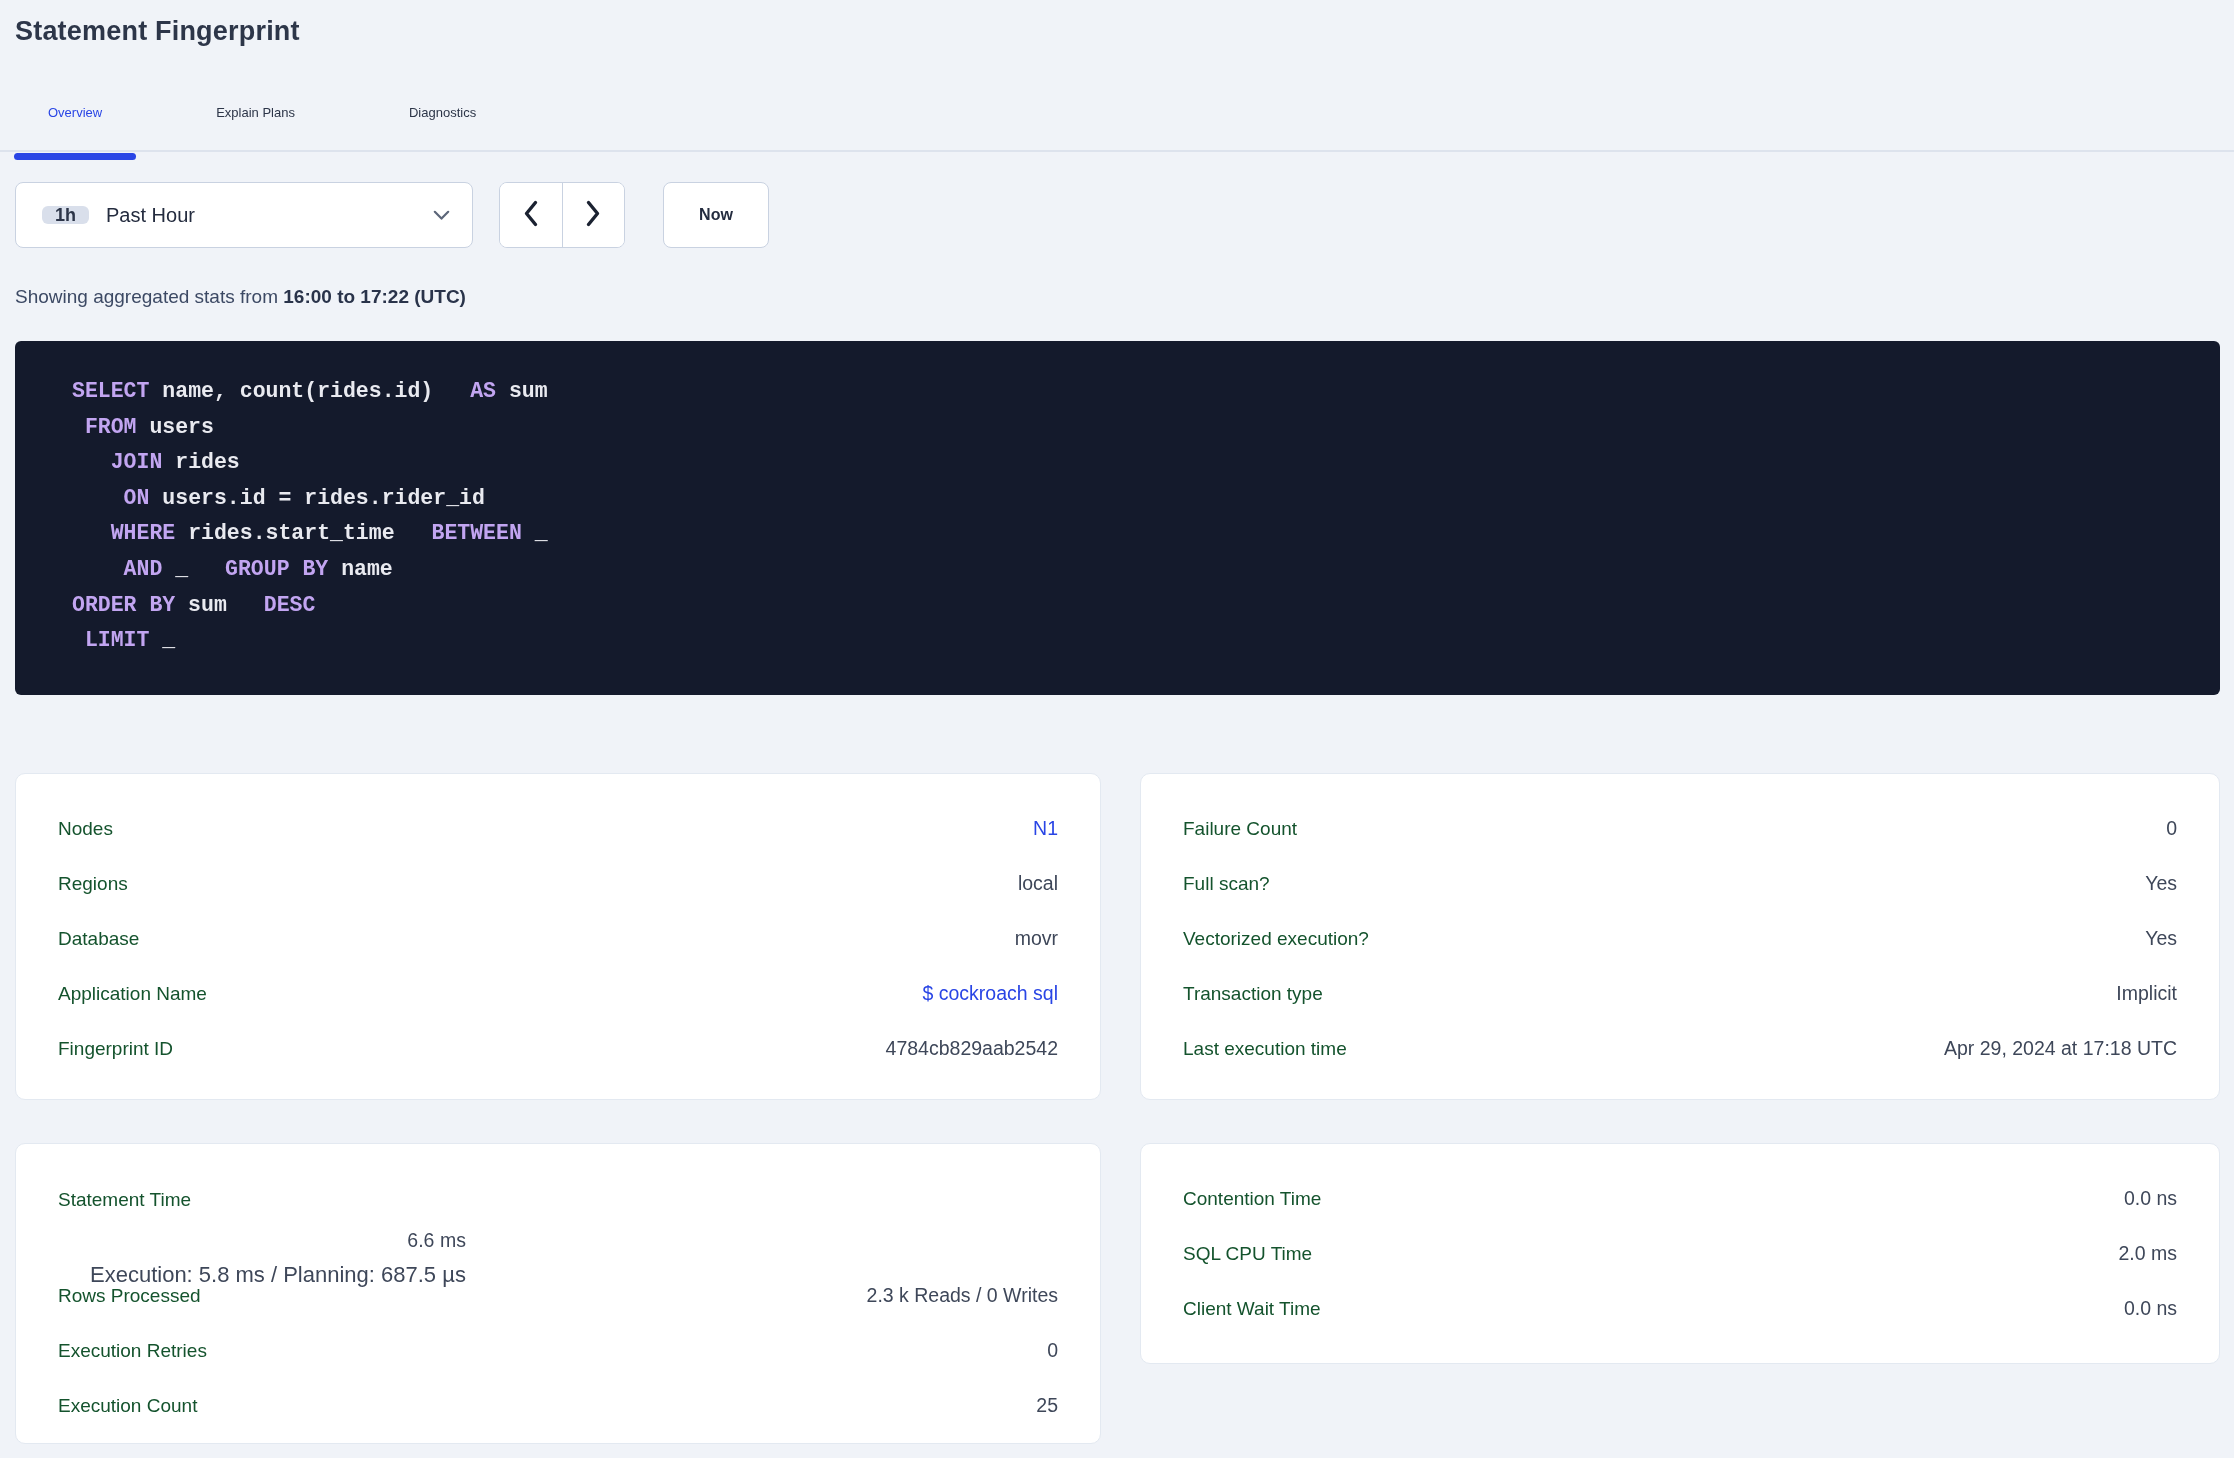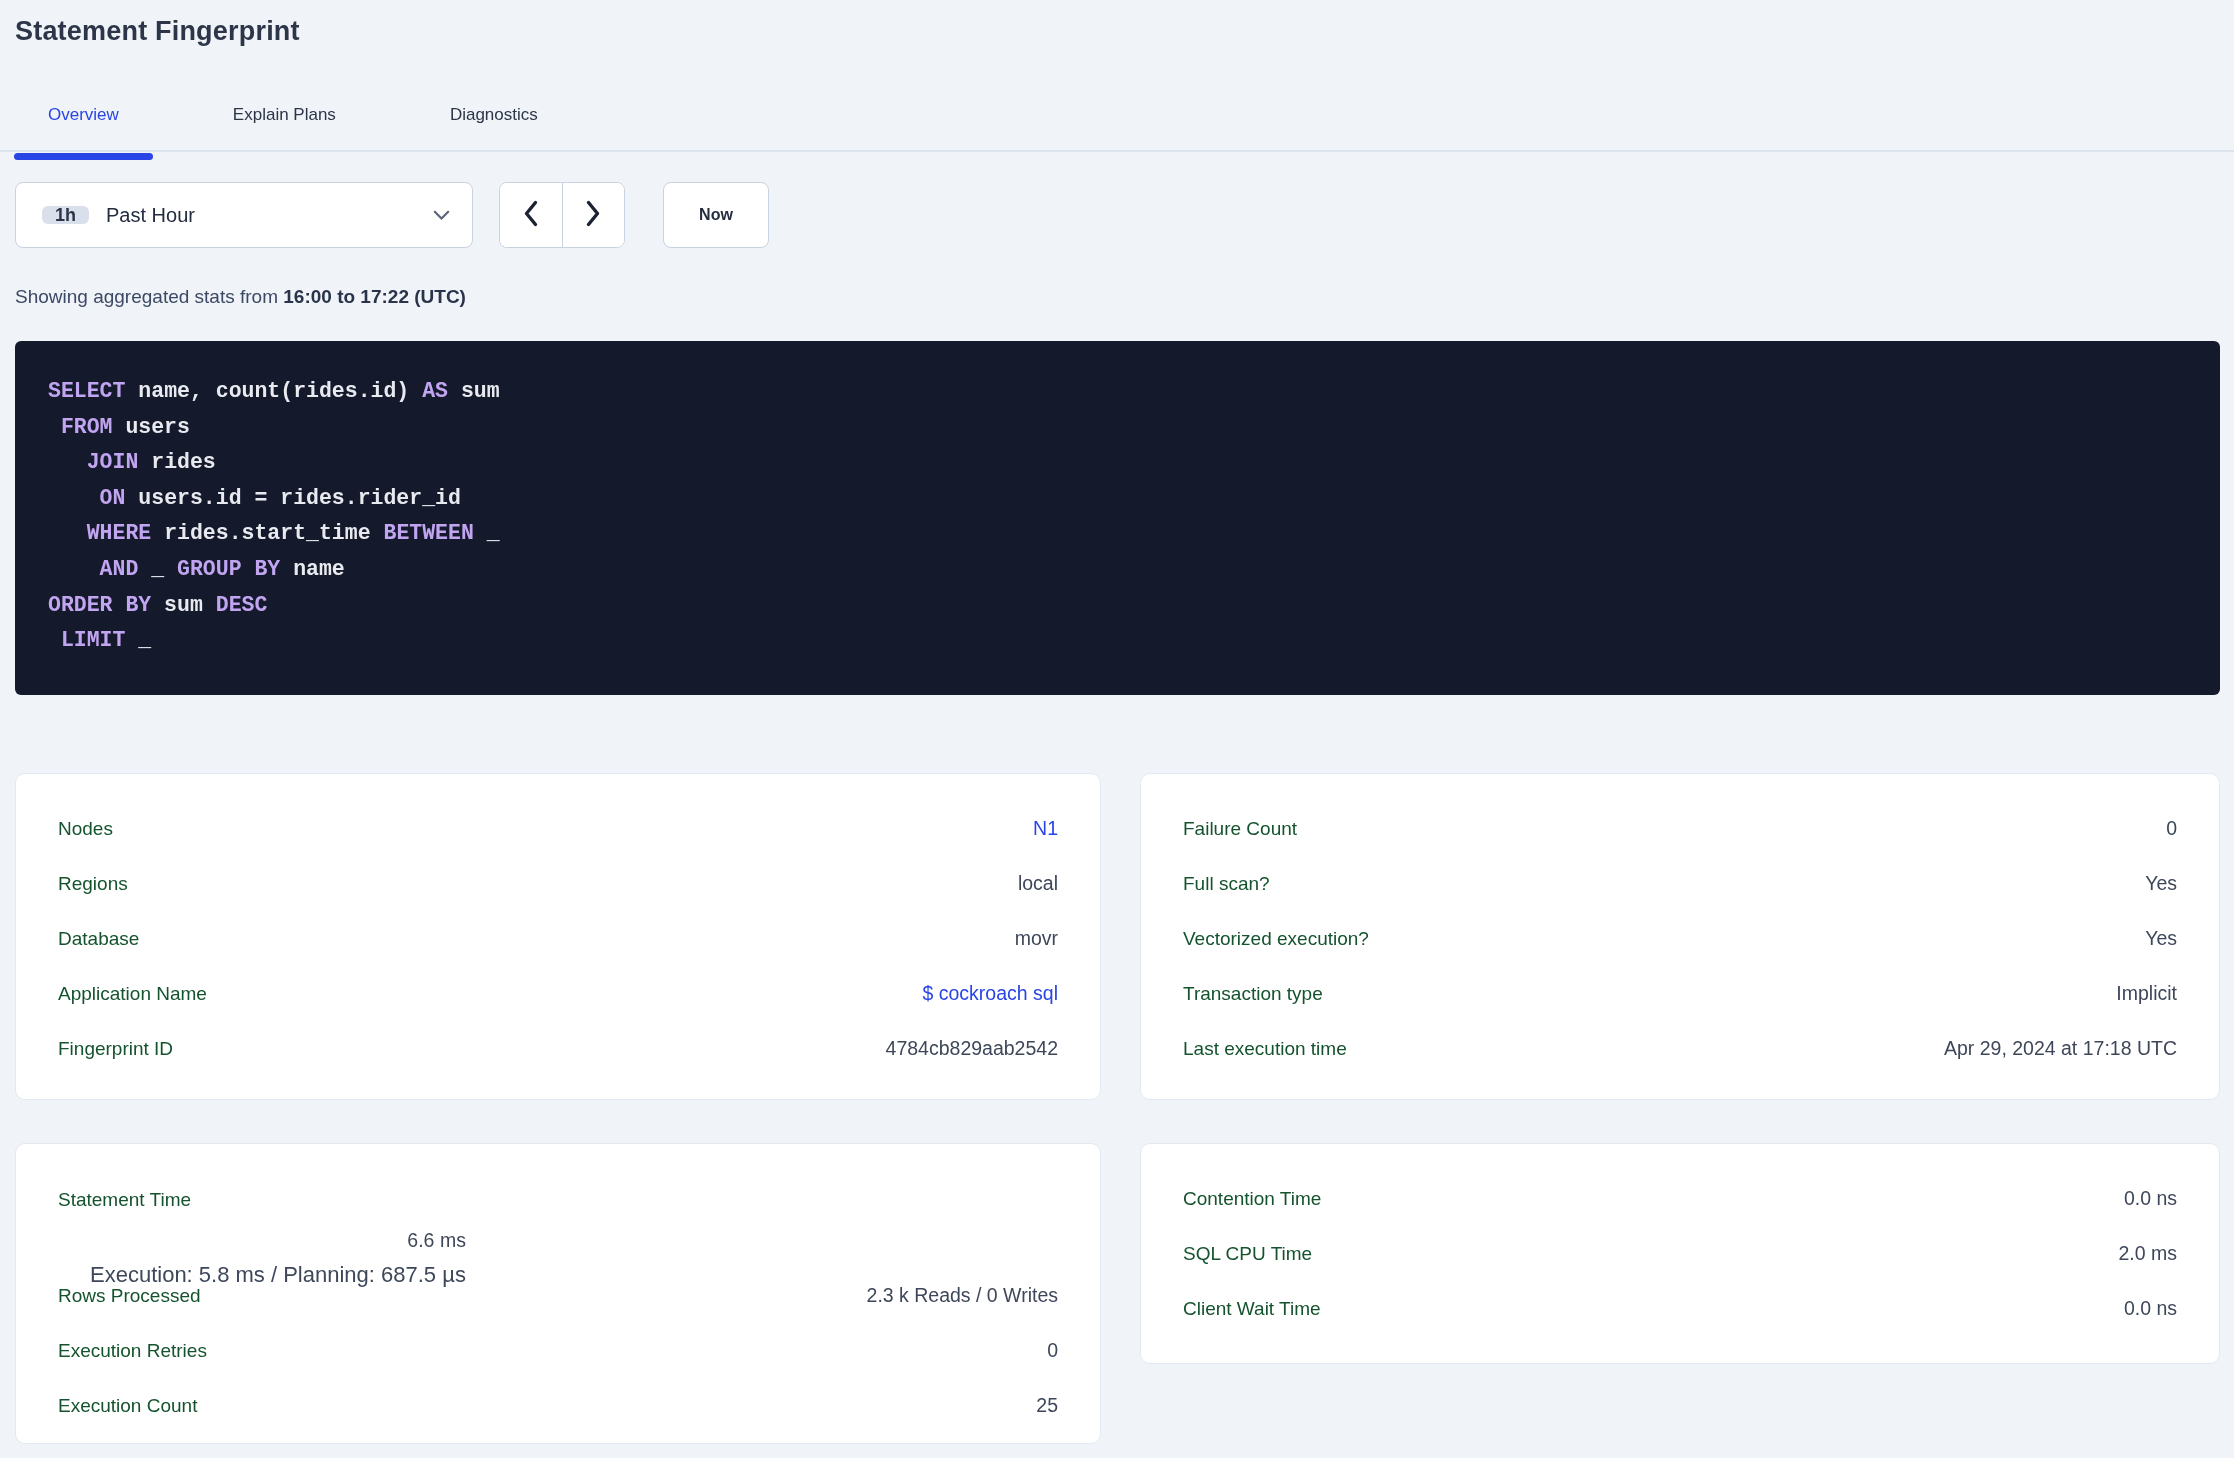--- a/index.html
+++ b/index.html
@@ -19,21 +19,21 @@
   
   .tabbar{
     position:absolute;left:0;right:0;top:97px;height:55px;
     border-bottom:2px solid #dde3ed;
     display:flex;align-items:flex-start;
     padding-left:14px;box-sizing:border-box;
   }
   .tab{
     position:relative;height:100%;
     padding:8px 34px 0 34px;margin-right:46px;
-    font-size:17px;color:#2c3548;cursor:pointer;
+    font-size:13px;color:#2c3548;cursor:pointer;
     display:flex;align-items:flex-start;justify-content:center;
   }
   .tab.active{color:#2945e5;}
   .tab.active::after{
     content:"";position:absolute;left:0;right:0;bottom:-2px;height:7px;
     background:#2945e5;border-radius:4px;
   }
   
   .controls{position:absolute;left:15px;top:182px;height:66px;display:flex;}
   .range-select{
@@ -70,21 +70,21 @@
   
   .sql-box{
     position:absolute;left:15px;top:341px;width:2205px;height:354px;box-sizing:border-box;
     background:#141a2c;border-radius:6px;
     padding:33px 20px 0 33px;
     font-family:"Liberation Mono","DejaVu Sans Mono",monospace;
     font-size:21.5px;font-weight:700;line-height:35.6px;
     color:#e9eaf0;white-space:pre;
   }
   .sql-line{height:35.6px;}
-  .kw{color:#c2a5f1;}
+  .kw{color:#c2a5f1;margin-left:24px;}
   
   .card{
     position:absolute;background:#fff;border:1px solid #e3e9f1;border-radius:10px;
     box-sizing:border-box;padding:27px 42px;
   }
   #card-overview{left:15px;top:773px;width:1086px;height:327px;}
   #card-exec-attrs{left:1140px;top:773px;width:1080px;height:327px;}
   #card-stmt-stats{left:15px;top:1143px;width:1086px;height:301px;padding-top:36px;}
   #card-time-stats{left:1140px;top:1143px;width:1080px;height:221px;}
   .stat-row{display:flex;justify-content:space-between;align-items:center;height:55px;}

